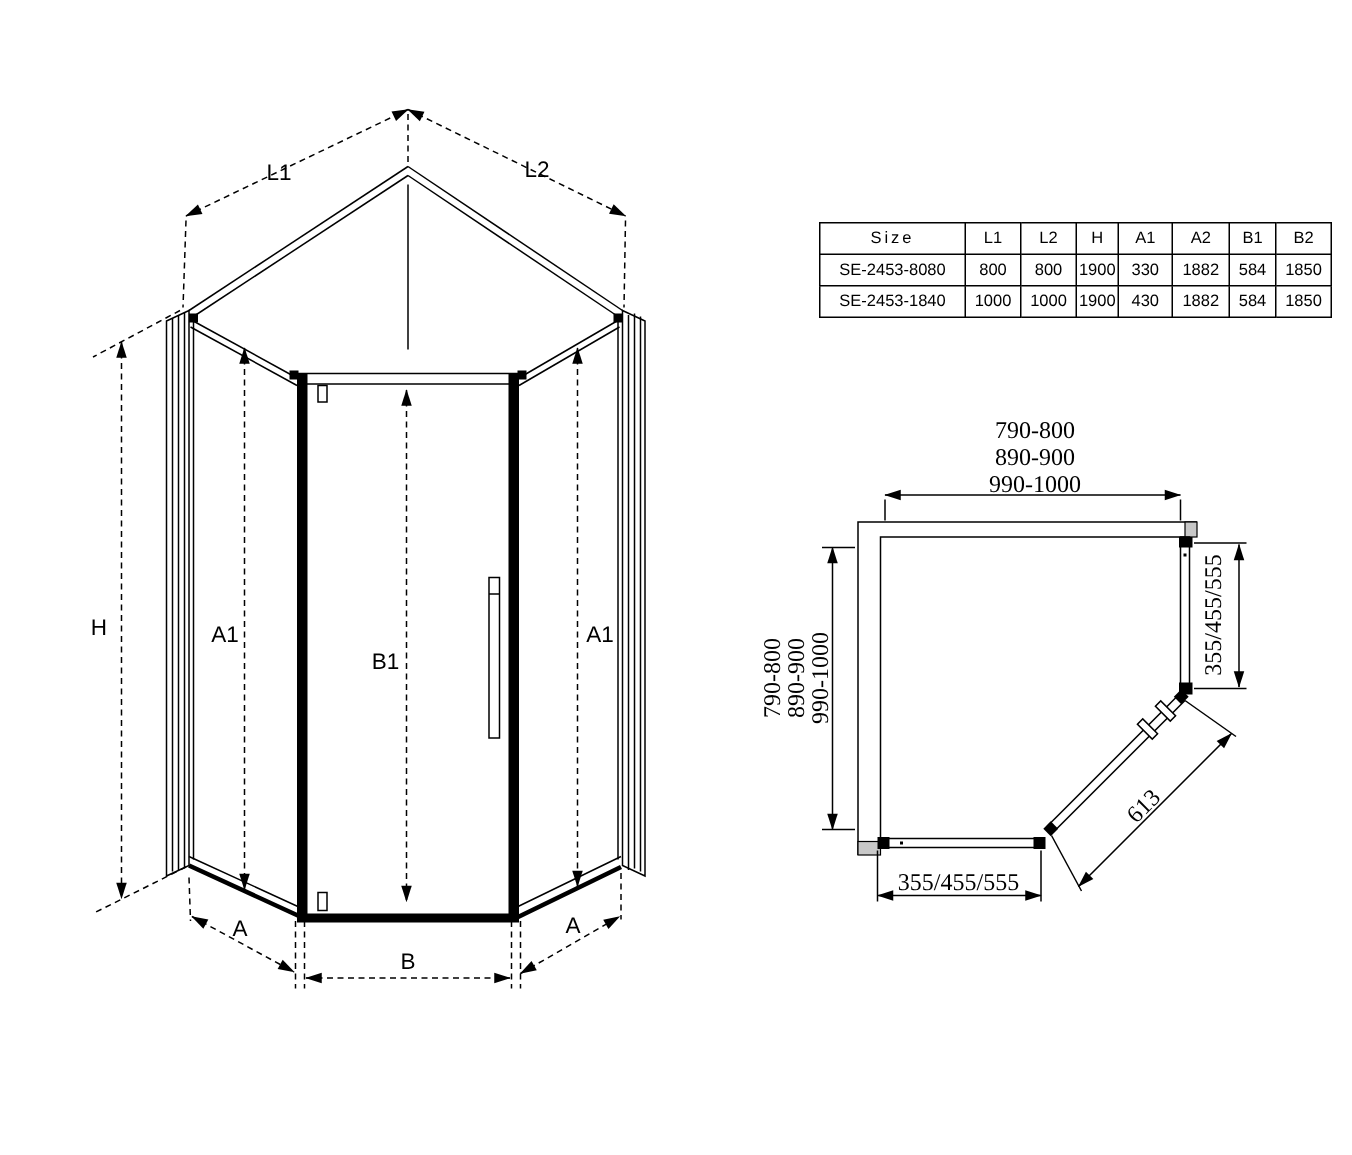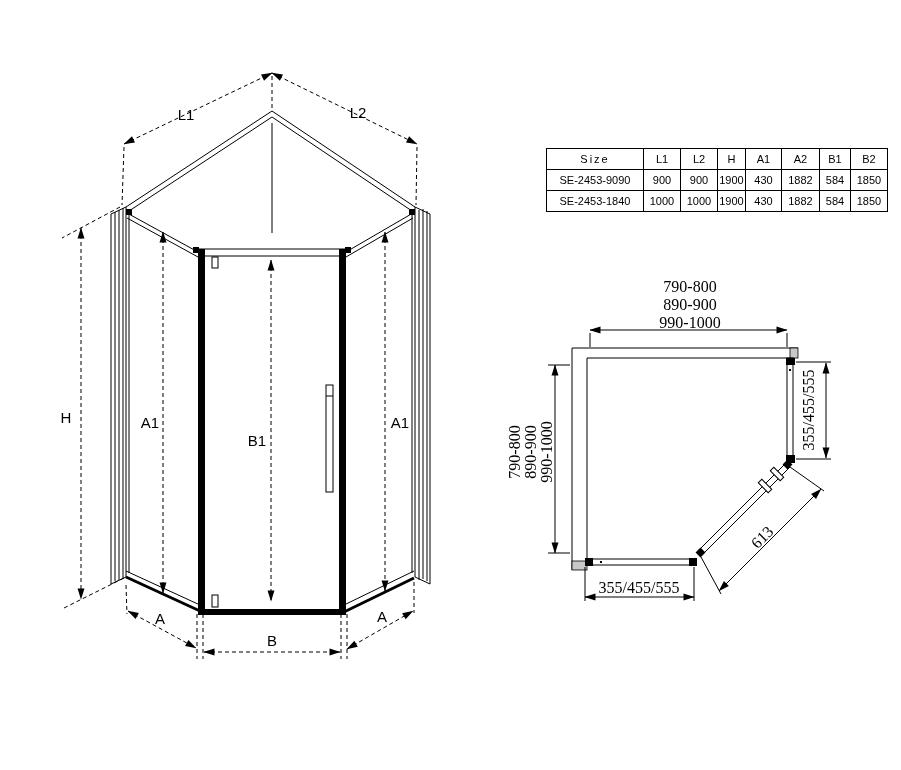--- a/index.html
+++ b/index.html
@@ -229,25 +229,25 @@
       <td class="szhead">Size</td>
       <td>L1</td>
       <td>L2</td>
       <td>H</td>
       <td>A1</td>
       <td>A2</td>
       <td>B1</td>
       <td>B2</td>
     </tr>
     <tr>
-      <td>SE-2453-9090</td>
-      <td>900</td>
-      <td>900</td>
+      <td>SE-2453-8080</td>
+      <td>800</td>
+      <td>800</td>
       <td>1900</td>
-      <td>430</td>
+      <td>330</td>
       <td>1882</td>
       <td>584</td>
       <td>1850</td>
     </tr>
     <tr>
       <td>SE-2453-1840</td>
       <td>1000</td>
       <td>1000</td>
       <td>1900</td>
       <td>430</td>

